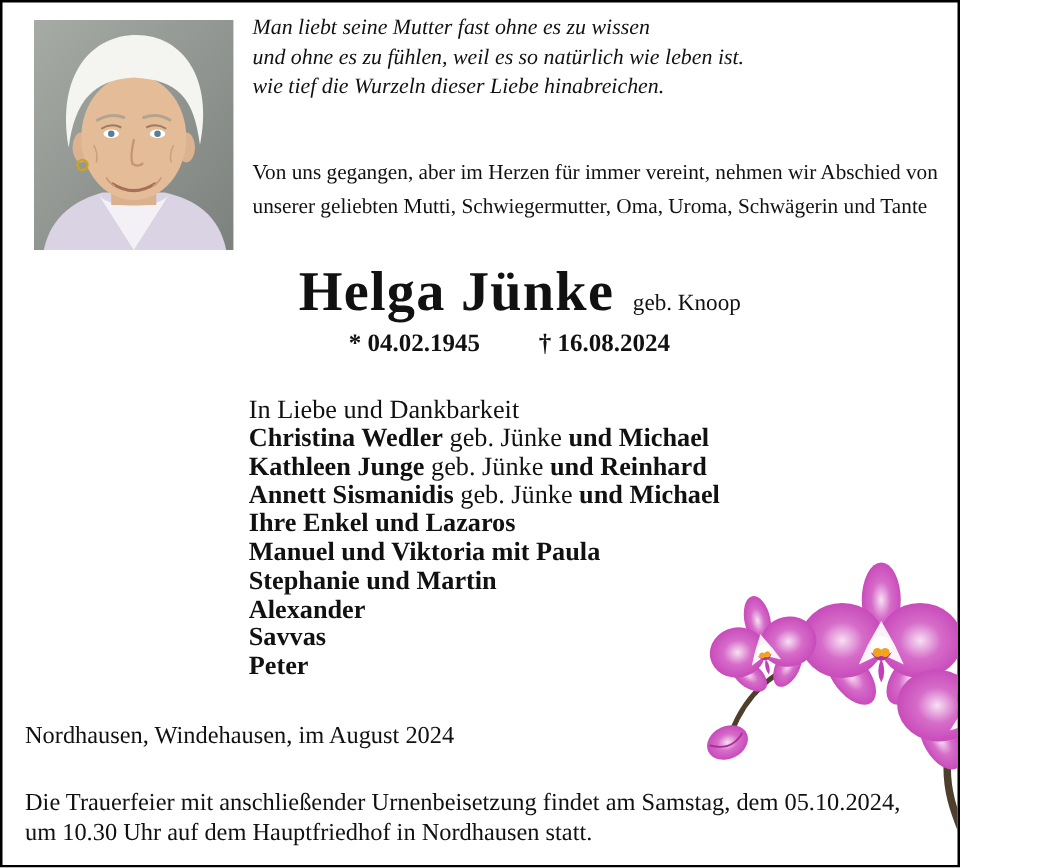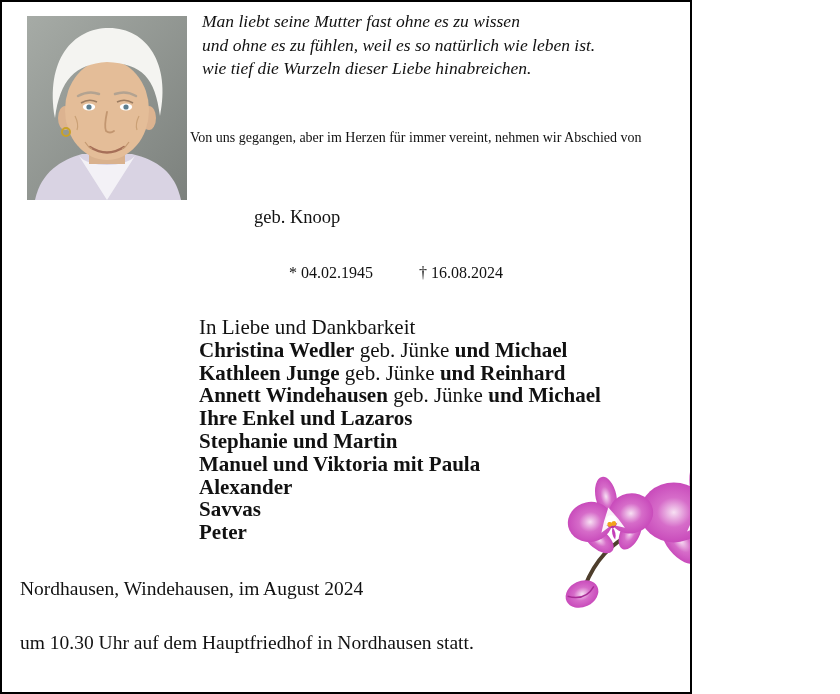--- a/index.html
+++ b/index.html
@@ -1,38 +1,38 @@
 <!DOCTYPE html>
 <html lang="de"><head>
 <meta charset="utf-8">
 <style>
   html,body{margin:0;padding:0;background:#ffffff;}
   .page{
     position:relative;
-    width:692px;height:694px;
+    width:768px;height:694px;
     box-sizing:border-box;
     background:#ffffff;
     border:2px solid #000000;
     overflow:hidden;
     font-family:"Liberation Serif", serif;
     color:#111111;
   }
   .abs{position:absolute;}
   
   .photo{left:25px;top:14px;width:160px;height:184px;overflow:hidden;}
   
   .poem{left:200px;top:8px;font-style:italic;font-size:17.5px;line-height:23.5px;white-space:nowrap;}
   
-  .intro{left:188px;top:122px;font-size:14px;line-height:27px;white-space:nowrap;}
+  .intro{left:200px;top:122px;font-size:17px;line-height:27px;white-space:nowrap;}
   
   .name-row{left:237px;top:205px;display:flex;align-items:baseline;white-space:nowrap;}
   .name{font-size:45px;font-weight:bold;letter-spacing:1px;}
   .maiden{font-size:18.5px;margin-left:15px;text-align:center;}
   
-  .dates{left:287px;top:262px;font-size:16px;white-space:nowrap;}
+  .dates{left:277px;top:262px;font-size:20px;white-space:nowrap;font-weight:bold;}
   .date-died{margin-left:42px;}
   
   .mourners{left:197px;top:314px;font-size:21px;line-height:22.8px;white-space:nowrap;}
   .mourner-line .b{font-weight:bold;}
   .mourner-line .r{font-weight:normal;}
   
   .dateline{left:18px;top:576px;font-size:19.5px;white-space:nowrap;}
   .dateline .city{font-weight:normal;}
   
   .funeral{left:18px;top:629px;font-size:19.5px;line-height:24px;white-space:nowrap;}
@@ -89,51 +89,54 @@
   </div>
 
   <div class="abs poem">
     <div>Man liebt seine Mutter fast ohne es zu wissen</div>
     <div>und ohne es zu fühlen, weil es so natürlich wie leben ist.</div>
     <div>wie tief die Wurzeln dieser Liebe hinabreichen.</div>
   </div>
 
   <div class="abs intro">
     <div>Von uns gegangen, aber im Herzen für immer vereint, nehmen wir Abschied von</div>
+    <div>unserer geliebten Mutti, Schwiegermutter, Oma, Uroma, Schwägerin und Tante</div>
   </div>
 
   <div class="abs name-row">
+    <span class="name">Helga Jünke</span>
     <span class="maiden">geb. Knoop</span>
   </div>
 
   <div class="abs dates">
     <span class="date-born">* 04.02.1945</span>
     <span class="date-died">† 16.08.2024</span>
   </div>
 
   <div class="abs mourners">
     <div>In Liebe und Dankbarkeit</div>
     <div>
         <div class="mourner-line"><span class="b">Christina Wedler</span><span class="r"> geb. Jünke </span><span class="b">und Michael</span></div>
         <div class="mourner-line"><span class="b">Kathleen Junge</span><span class="r"> geb. Jünke </span><span class="b">und Reinhard</span></div>
-        <div class="mourner-line"><span class="b">Annett Windehausen</span><span class="r"> geb. Jünke </span><span class="b">und Michael</span></div>
+        <div class="mourner-line"><span class="b">Annett Sismanidis</span><span class="r"> geb. Jünke </span><span class="b">und Michael</span></div>
         <div class="mourner-line"><span class="b">Ihre Enkel und Lazaros</span></div>
+        <div class="mourner-line"><span class="b">Manuel und Viktoria mit Paula</span></div>
         <div class="mourner-line"><span class="b">Stephanie und Martin</span></div>
-        <div class="mourner-line"><span class="b">Manuel und Viktoria mit Paula</span></div>
         <div class="mourner-line"><span class="b">Alexander</span></div>
         <div class="mourner-line"><span class="b">Savvas</span></div>
         <div class="mourner-line"><span class="b">Peter</span></div>
       </div>
   </div>
 
   <div class="abs dateline">
     <span class="city">Nordhausen,</span><span> Windehausen, im August 2024</span>
   </div>
 
   <div class="abs funeral">
+    <div>Die Trauerfeier mit anschließender Urnenbeisetzung findet am Samstag, dem 05.10.2024,</div>
     <div>um 10.30 Uhr auf dem Hauptfriedhof in Nordhausen statt.</div>
   </div>
 
   <div class="abs orchid">
     <svg width="287" height="250" viewBox="0 0 287 250">
       <defs>
         <radialGradient id="pg" cx="50%" cy="50%" r="62%">
           <stop offset="0%" stop-color="#f7e0f3"></stop>
           <stop offset="40%" stop-color="#d66cc9"></stop>
           <stop offset="100%" stop-color="#c23bb4"></stop>

